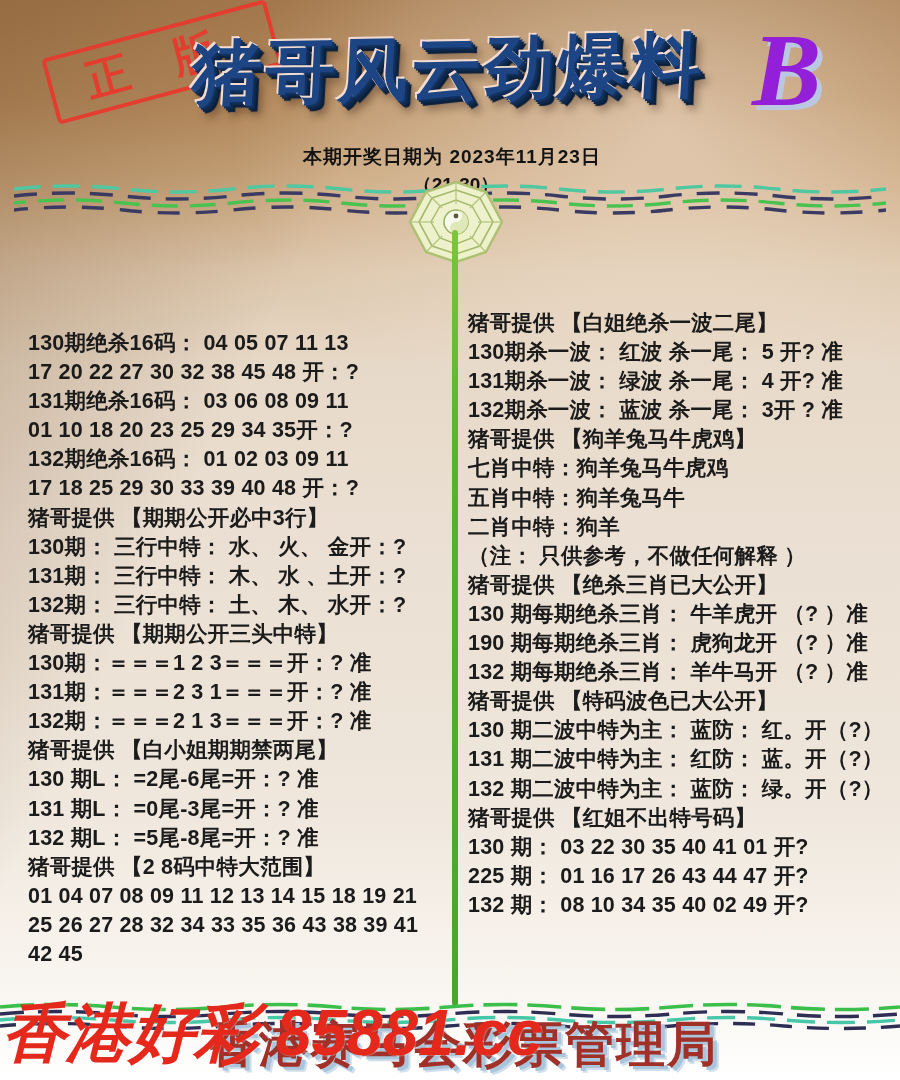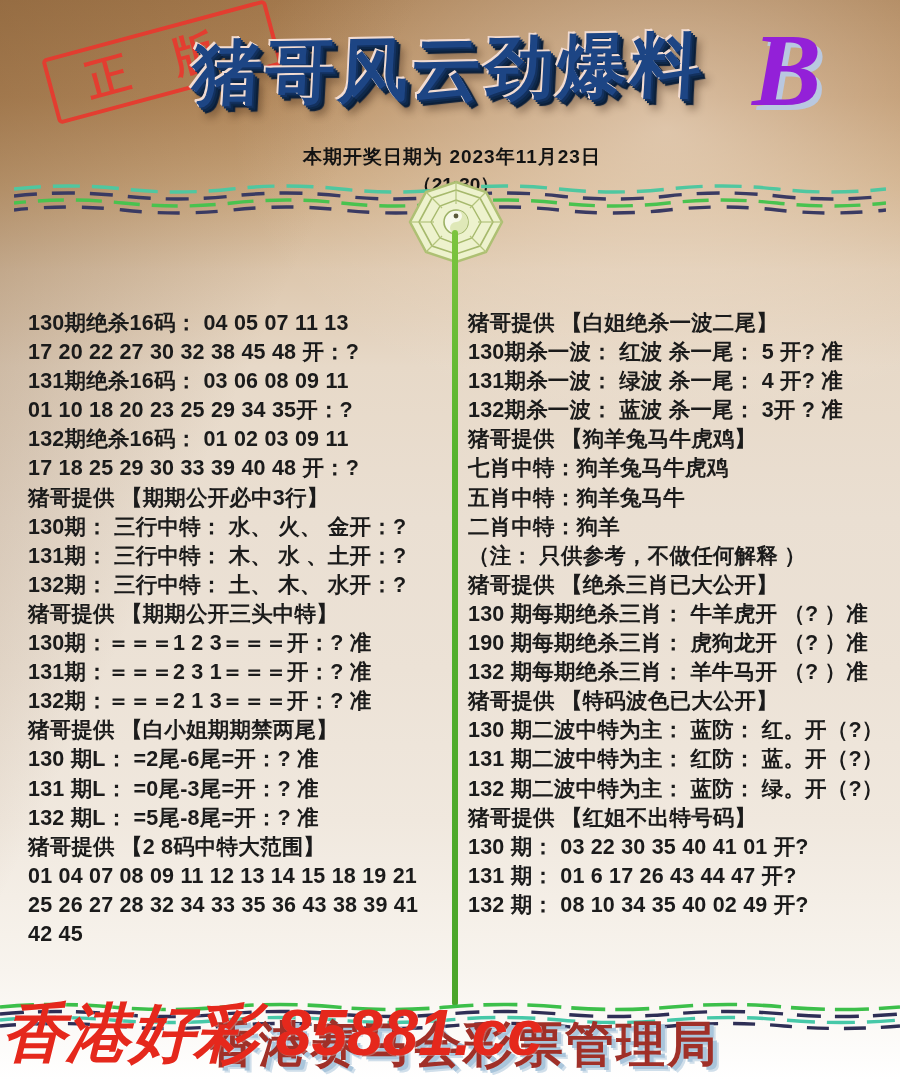--- a/index.html
+++ b/index.html
@@ -49,21 +49,21 @@
   .divider-bottom{position:absolute; left:0px; top:999px; width:900px; height:36px;}
   .ornament{position:absolute; left:408px; top:180px; width:96px; height:84px;}
   .v-line{
     position:absolute; left:452px; top:230px; width:6px; height:776px;
     background:linear-gradient(180deg,#7cc43e,var(--divider-green,#55b32e) 30%,#4aa52a);
     border-radius:3px;
   }
   
   .columns{position:absolute; left:0; top:309px; width:900px;}
   .col{position:absolute; top:0;}
-  .col-left{left:28px; width:418px;}
+  .col-left{left:28px; width:418px;margin-top:20px;}
   .col-right{left:468px; width:424px;}
   .line{
     white-space:nowrap; font-weight:bold; font-size:21.5px; line-height:29.1px;
     color:#1b1b1b; letter-spacing:.2px;
   }
   
   .agency{
     position:absolute; left:208px; top:1012px; white-space:nowrap;
     font-weight:bold; font-size:49px; letter-spacing:2px;
     color:var(--agency-red,#a03028);
@@ -157,21 +157,21 @@
         <div class="line">猪哥提供  【绝杀三肖已大公开】</div>
         <div class="line">130 期每期绝杀三肖： 牛羊虎开 （? ）准</div>
         <div class="line">190 期每期绝杀三肖： 虎狗龙开 （? ）准</div>
         <div class="line">132 期每期绝杀三肖： 羊牛马开 （? ）准</div>
         <div class="line">猪哥提供  【特码波色已大公开】</div>
         <div class="line">130 期二波中特为主： 蓝防： 红。开（?）</div>
         <div class="line">131 期二波中特为主： 红防： 蓝。开（?）</div>
         <div class="line">132 期二波中特为主： 蓝防： 绿。开（?）</div>
         <div class="line">猪哥提供  【红姐不出特号码】</div>
         <div class="line">130 期： 03 22 30 35 40 41 01 开?</div>
-        <div class="line">131 期： 01 6 17 26 43 44 47 开?</div>
+        <div class="line">225 期： 01 16 17 26 43 44 47 开?</div>
         <div class="line">132 期： 08 10 34 35 40 02 49 开?</div>
       </div>
   </div>
 
   <svg class="divider-bottom" viewBox="0 0 900 36" preserveAspectRatio="none">
     <g fill="none">
       <path d="M0 8 Q56 3 112 8 T224 8 T336 8 T448 8 T560 8 T672 8 T784 8 T900 8" stroke="#3cbf4a" stroke-width="3.6" stroke-dasharray="34 10"></path>
       <path d="M0 15 Q56 10 112 15 T224 15 T336 15 T448 15 T560 15 T672 15 T784 15 T900 15" stroke="#2e2e55" stroke-width="3.4" stroke-dasharray="24 14"></path>
       <path d="M0 21 Q56 16 112 21 T224 21 T336 21 T448 21 T560 21 T672 21 T784 21 T900 21" stroke="#46c8a8" stroke-width="3.4" stroke-dasharray="28 12" stroke-dashoffset="12"></path>
       <path d="M0 27 Q56 22 112 27 T224 27 T336 27 T448 27 T560 27 T672 27 T784 27 T900 27" stroke="#2e2e55" stroke-width="3.4" stroke-dasharray="22 15" stroke-dashoffset="6"></path>

